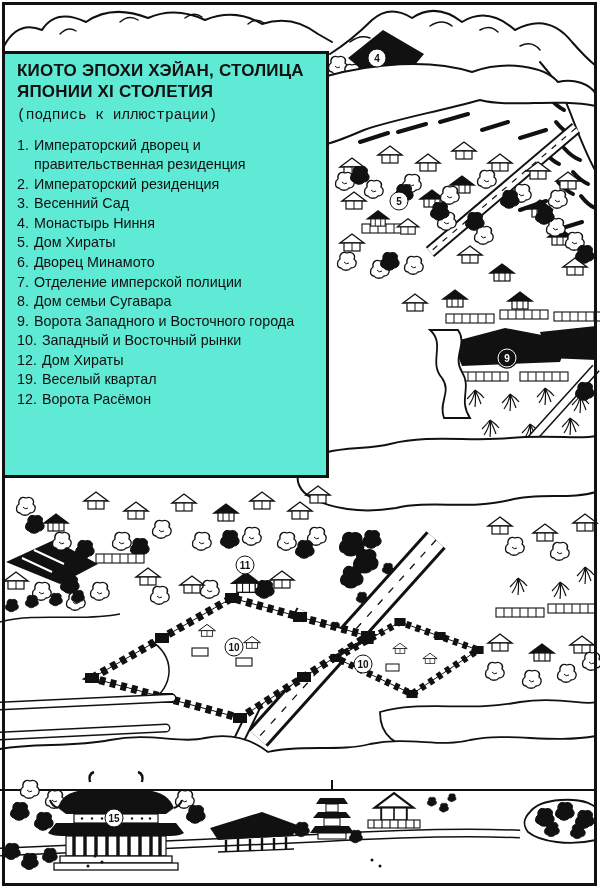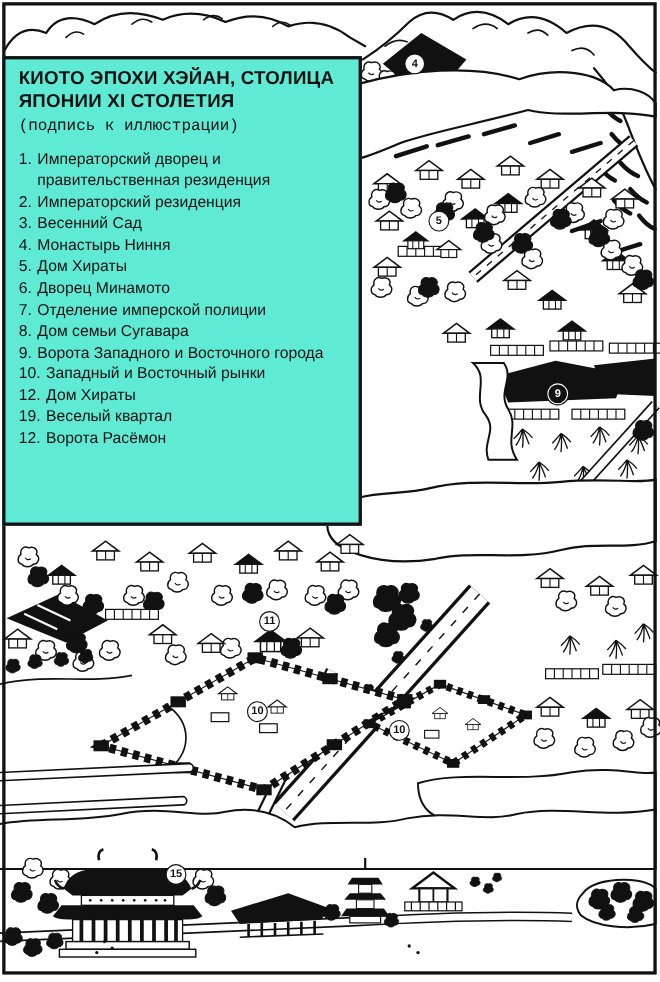--- a/index.html
+++ b/index.html
@@ -424,16 +424,16 @@
       </ol>
   </div>
 
   <div>
       <div class="marker light" style="left: 377px; top: 58px;">4</div>
       <div class="marker light" style="left: 399px; top: 201px;">5</div>
       <div class="marker dark" style="left: 507px; top: 358px;">9</div>
       <div class="marker light" style="left: 245px; top: 565px; text-align: center;">11</div>
       <div class="marker light" style="left: 234px; top: 647px;">10</div>
       <div class="marker light" style="left: 363px; top: 664px;">10</div>
-      <div class="marker light" style="left: 114px; top: 795px; margin-left: 46px;">15</div>
+      <div class="marker light" style="left: 114px; top: 818px;">15</div>
     </div>
 
 </div>
 
 </body></html>

